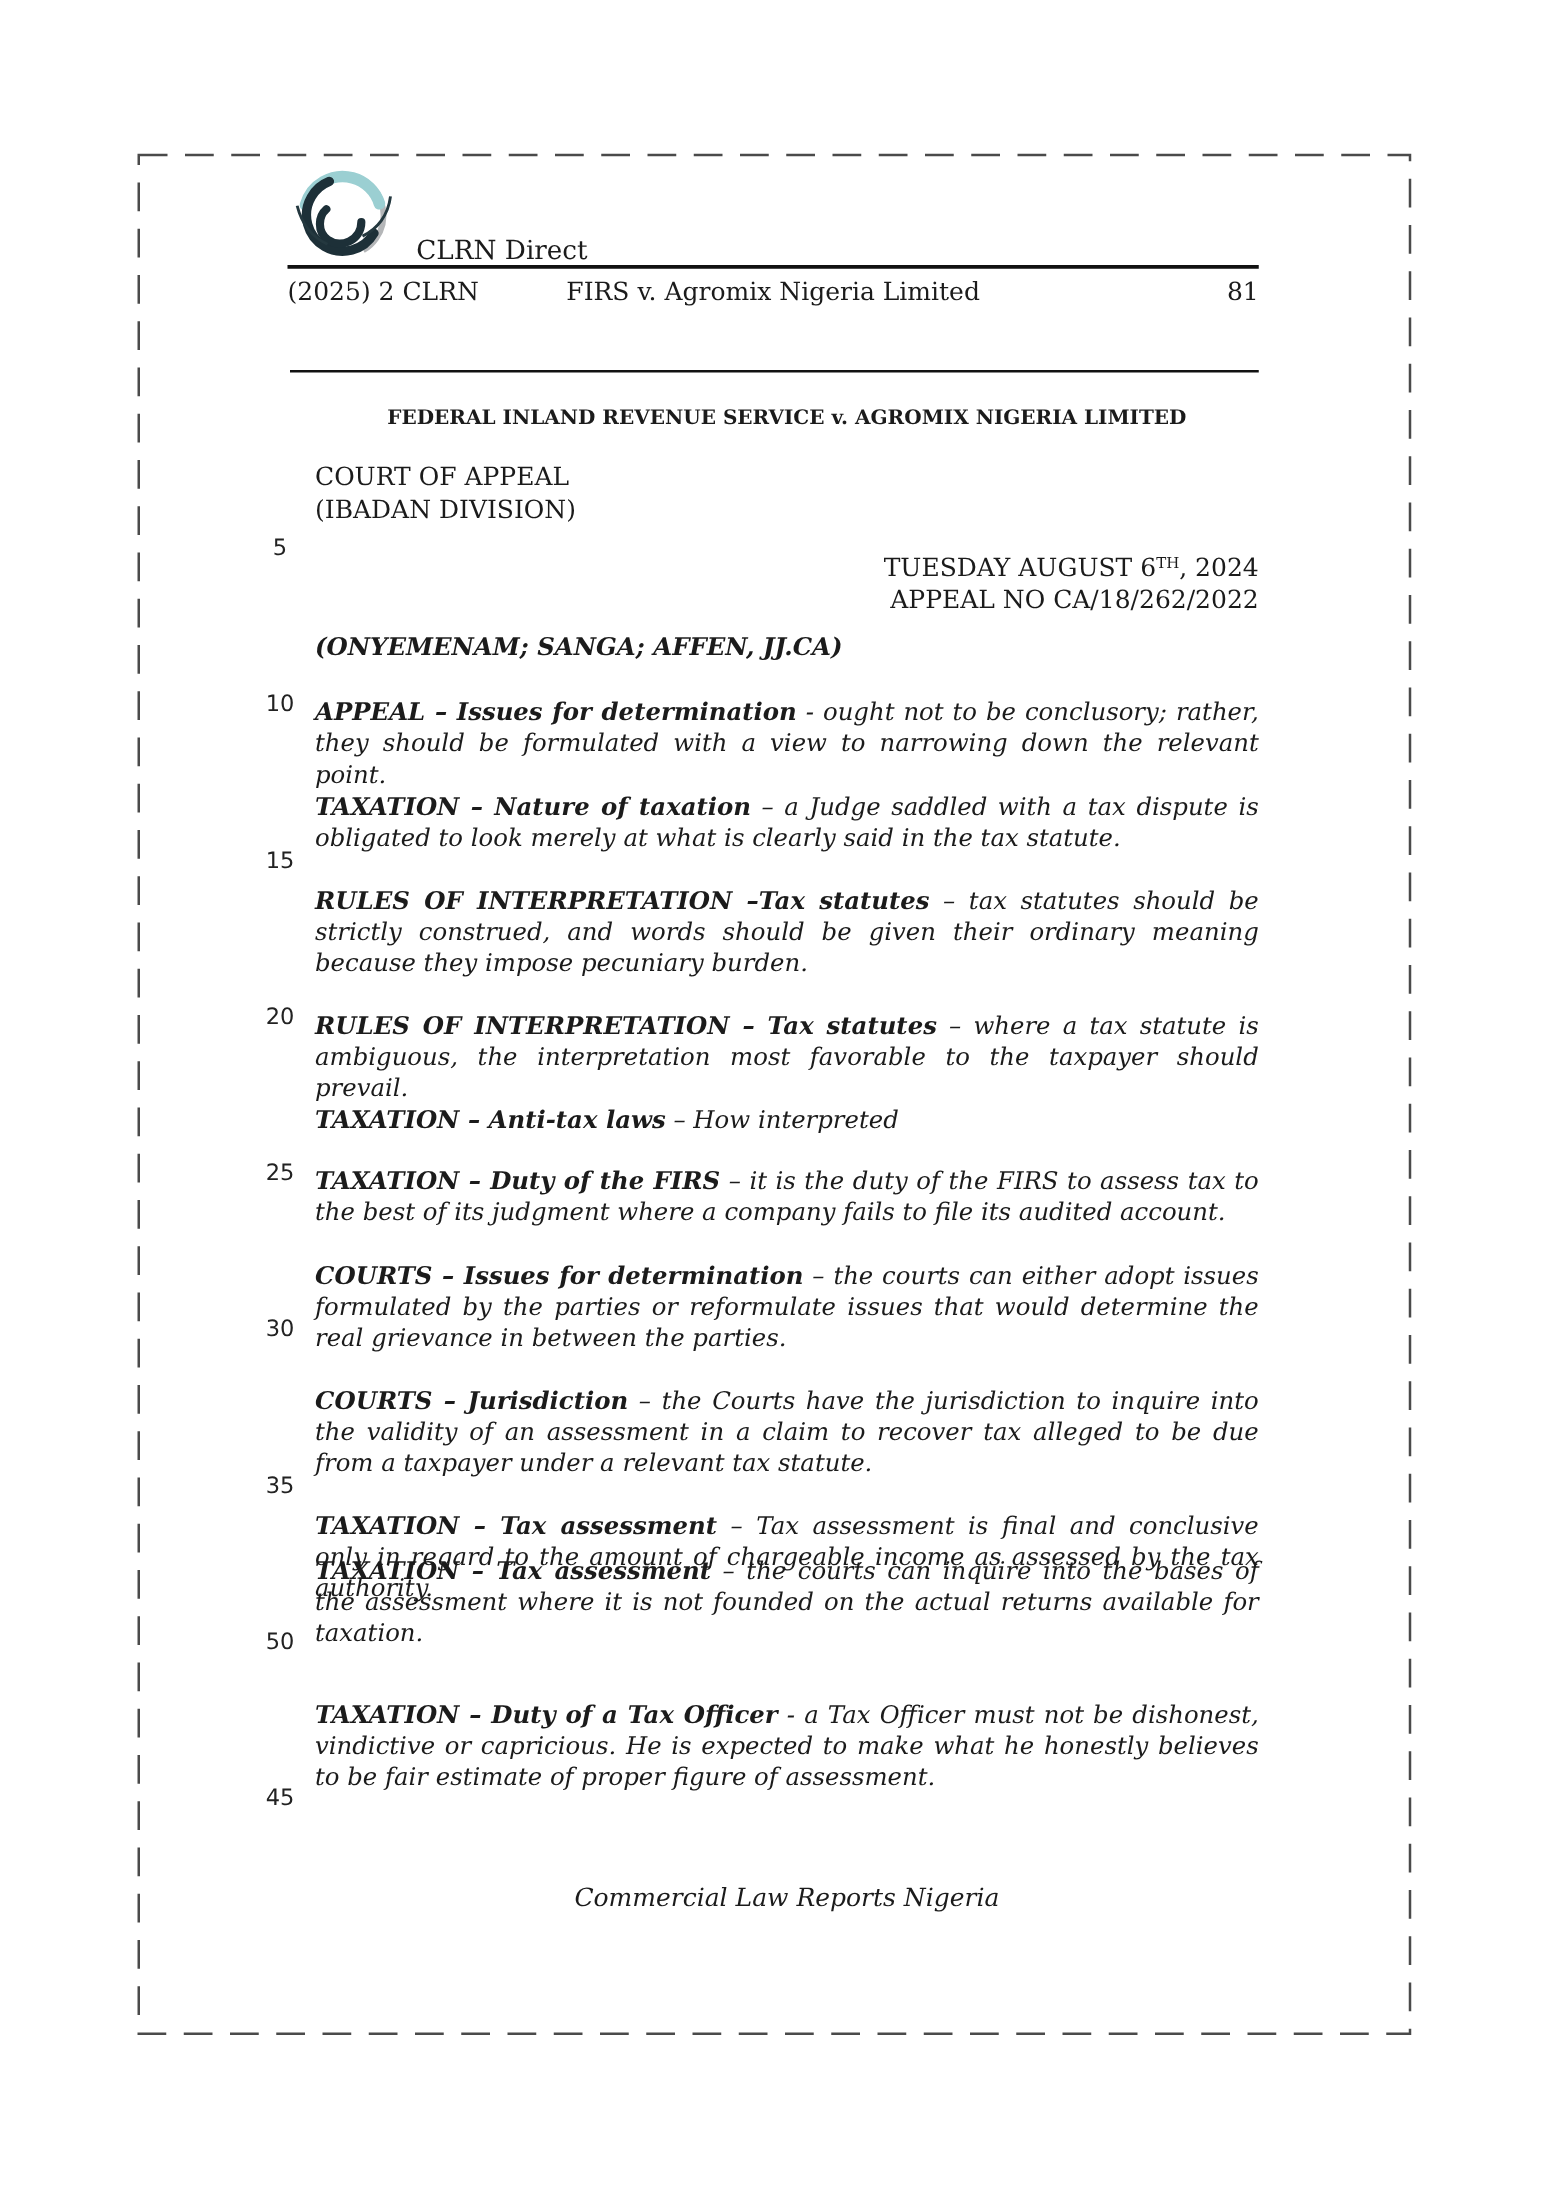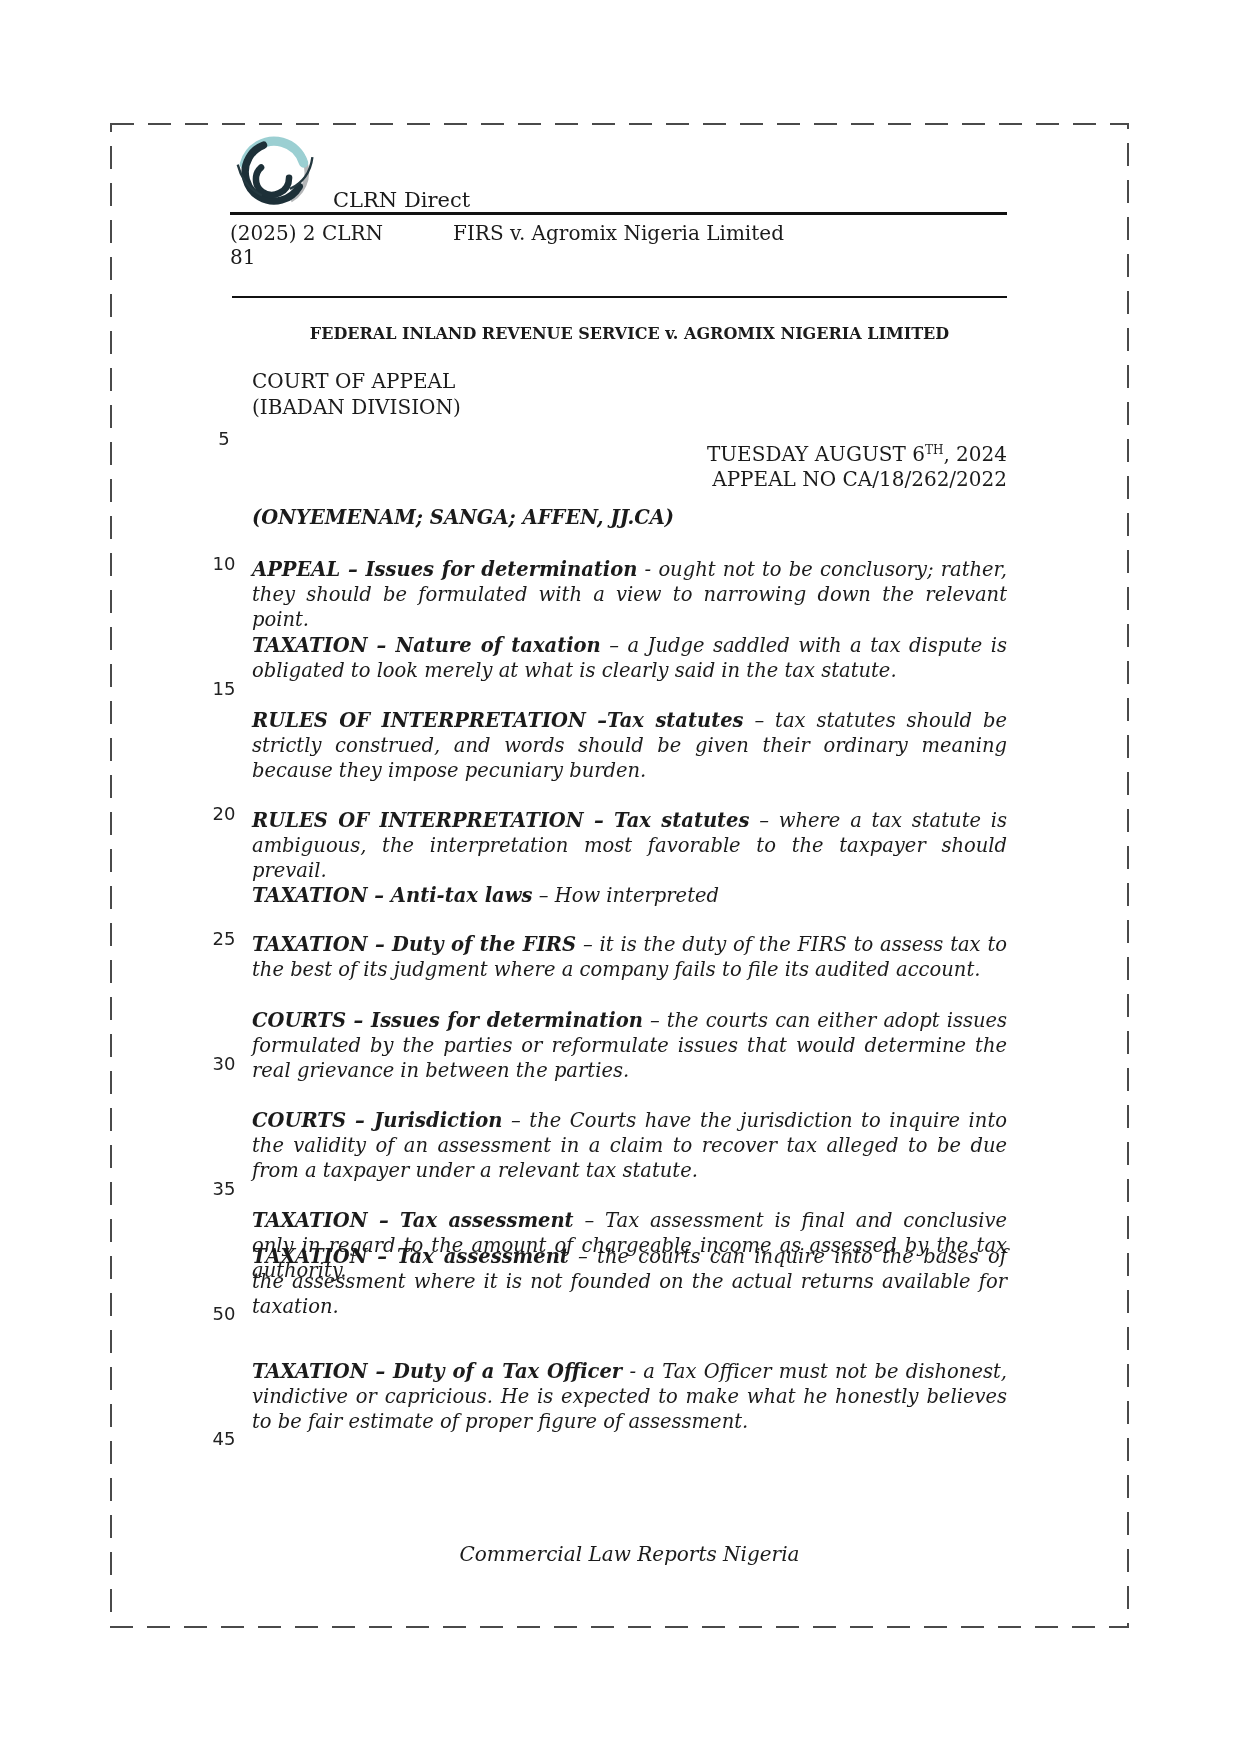--- a/index.html
+++ b/index.html
@@ -18,21 +18,20 @@
     position: absolute; left: 333px; top: 188px;
     font-size: 21px; font-weight: normal; white-space: nowrap;
   }
   .rule { position: absolute; background: #111; }
   .rule-1 { left: 230px; top: 212px; width: 777px; height: 3px; }
   .rule-2 { left: 232px; top: 296px; width: 775px; height: 2px; }
   .header-row {
     position: absolute; left: 230px; top: 221px; width: 777px;
     display: flex; justify-content: space-between; align-items: baseline;
     font-size: 20px;
-    flex-direction: column;
   }
   .header-row .center { position: absolute; left: 0; right: 0; text-align: center; }
   .case-title {
     position: absolute; left: 252px; top: 324px; width: 755px;
     text-align: center; font-weight: bold; font-size: 16px;
     white-space: nowrap; letter-spacing: 0px;
   }
   .court-block {
     position: absolute; left: 252px; top: 368px;
     font-size: 20px; line-height: 26px; white-space: nowrap;
@@ -52,21 +51,21 @@
     font-size: 18px; color: #222; text-align: center;
   }
   .headnote {
     position: absolute; left: 252px; width: 755px; margin: 0;
     font-size: 19.5px; font-style: italic; line-height: 25px;
     text-align: justify;
   }
   .hn-lead { font-weight: bold; }
   .footer {
     position: absolute; left: 252px; top: 1506px; width: 755px;
-    text-align: center; font-style: italic; font-size: 20px; margin-top: 36px;
+    text-align: center; font-style: italic; font-size: 20px;
   }
 </style>
 </head>
 <body>
 
 <div class="page">
 
   <svg class="border-svg" width="1240" height="1754">
     <rect x="111" y="124" width="1017" height="1503" fill="none" stroke="#4a4a4a" stroke-width="2" stroke-dasharray="23 14"></rect>
   </svg>

